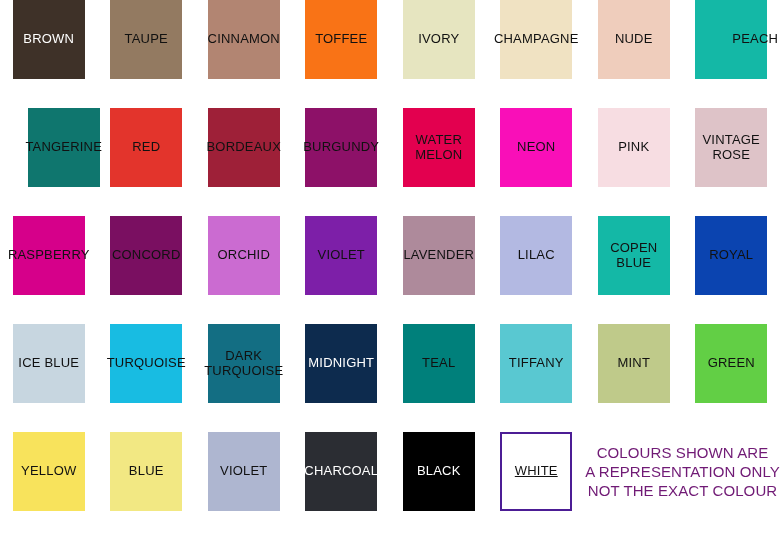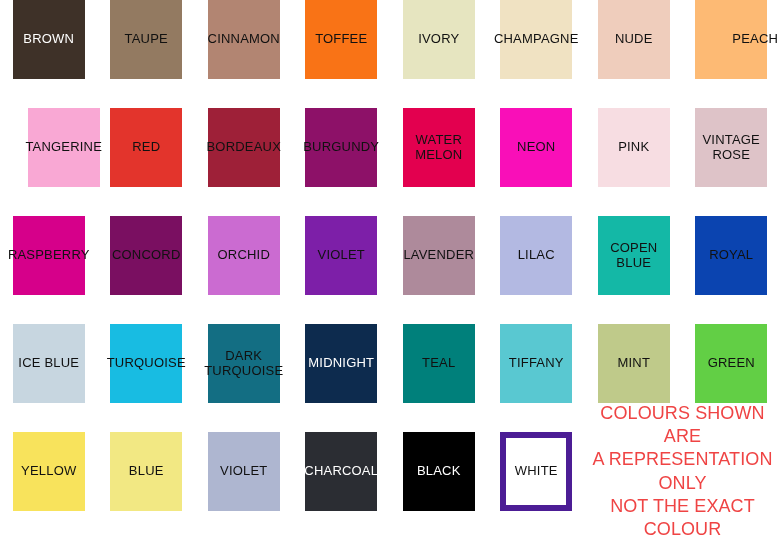--- a/index.html
+++ b/index.html
@@ -37,37 +37,38 @@
     display: flex;
     align-items: center;
     justify-content: center;
     text-align: center;
     line-height: 1.12;
     font-size: 13px;
     letter-spacing: 0.2px;
     font-family: "Liberation Sans", sans-serif;
   }
   .swatch.bordered {
-    border: 6px solid #4c1d95;
+    border: 2px solid #4c1d95;
+    text-decoration: underline;
   }
   .swatch .label {
     display: block;
     padding: 0 1px;
     white-space: pre-line;
   }
   .note {
     width: 195px;
     height: 79px;
     display: flex;
     align-items: center;
     justify-content: center;
     text-align: center;
-    font-size: 18px;
+    font-size: 15px;
     line-height: 1.28;
-    color: #ef4444;
+    color: #701a75;
     letter-spacing: 0.1px;
     white-space: pre-line;
   }
   .cell.note-cell {
     width: 195px;
   }
 </style>
 </head>
 <body>
 
@@ -102,28 +103,28 @@
         <div class="swatch" style="background: rgb(240, 226, 194); color: rgb(17, 17, 17);">
           <span class="label">CHAMPAGNE</span>
         </div>
       </div>
       <div class="cell">
         <div class="swatch" style="background: rgb(239, 205, 188); color: rgb(17, 17, 17);">
           <span class="label">NUDE</span>
         </div>
       </div>
       <div class="cell">
-        <div class="swatch" style="background: #fdba74; color: rgb(17, 17, 17); padding-left: 48px;">
+        <div class="swatch" style="background: #14b8a6; color: rgb(17, 17, 17); padding-left: 48px;">
           <span class="label">PEACH</span>
         </div>
       </div>
     </div>
     <div class="row">
       <div class="cell">
-        <div class="swatch" style="background: #f9a8d4; color: rgb(17, 17, 17); margin-left: 30px;">
+        <div class="swatch" style="background: #0f766e; color: rgb(17, 17, 17); margin-left: 30px;">
           <span class="label">TANGERINE</span>
         </div>
       </div>
       <div class="cell">
         <div class="swatch" style="background: rgb(227, 52, 44); color: rgb(17, 17, 17);">
           <span class="label">RED</span>
         </div>
       </div>
       <div class="cell">
         <div class="swatch" style="background: rgb(158, 32, 56); color: rgb(17, 17, 17);">

